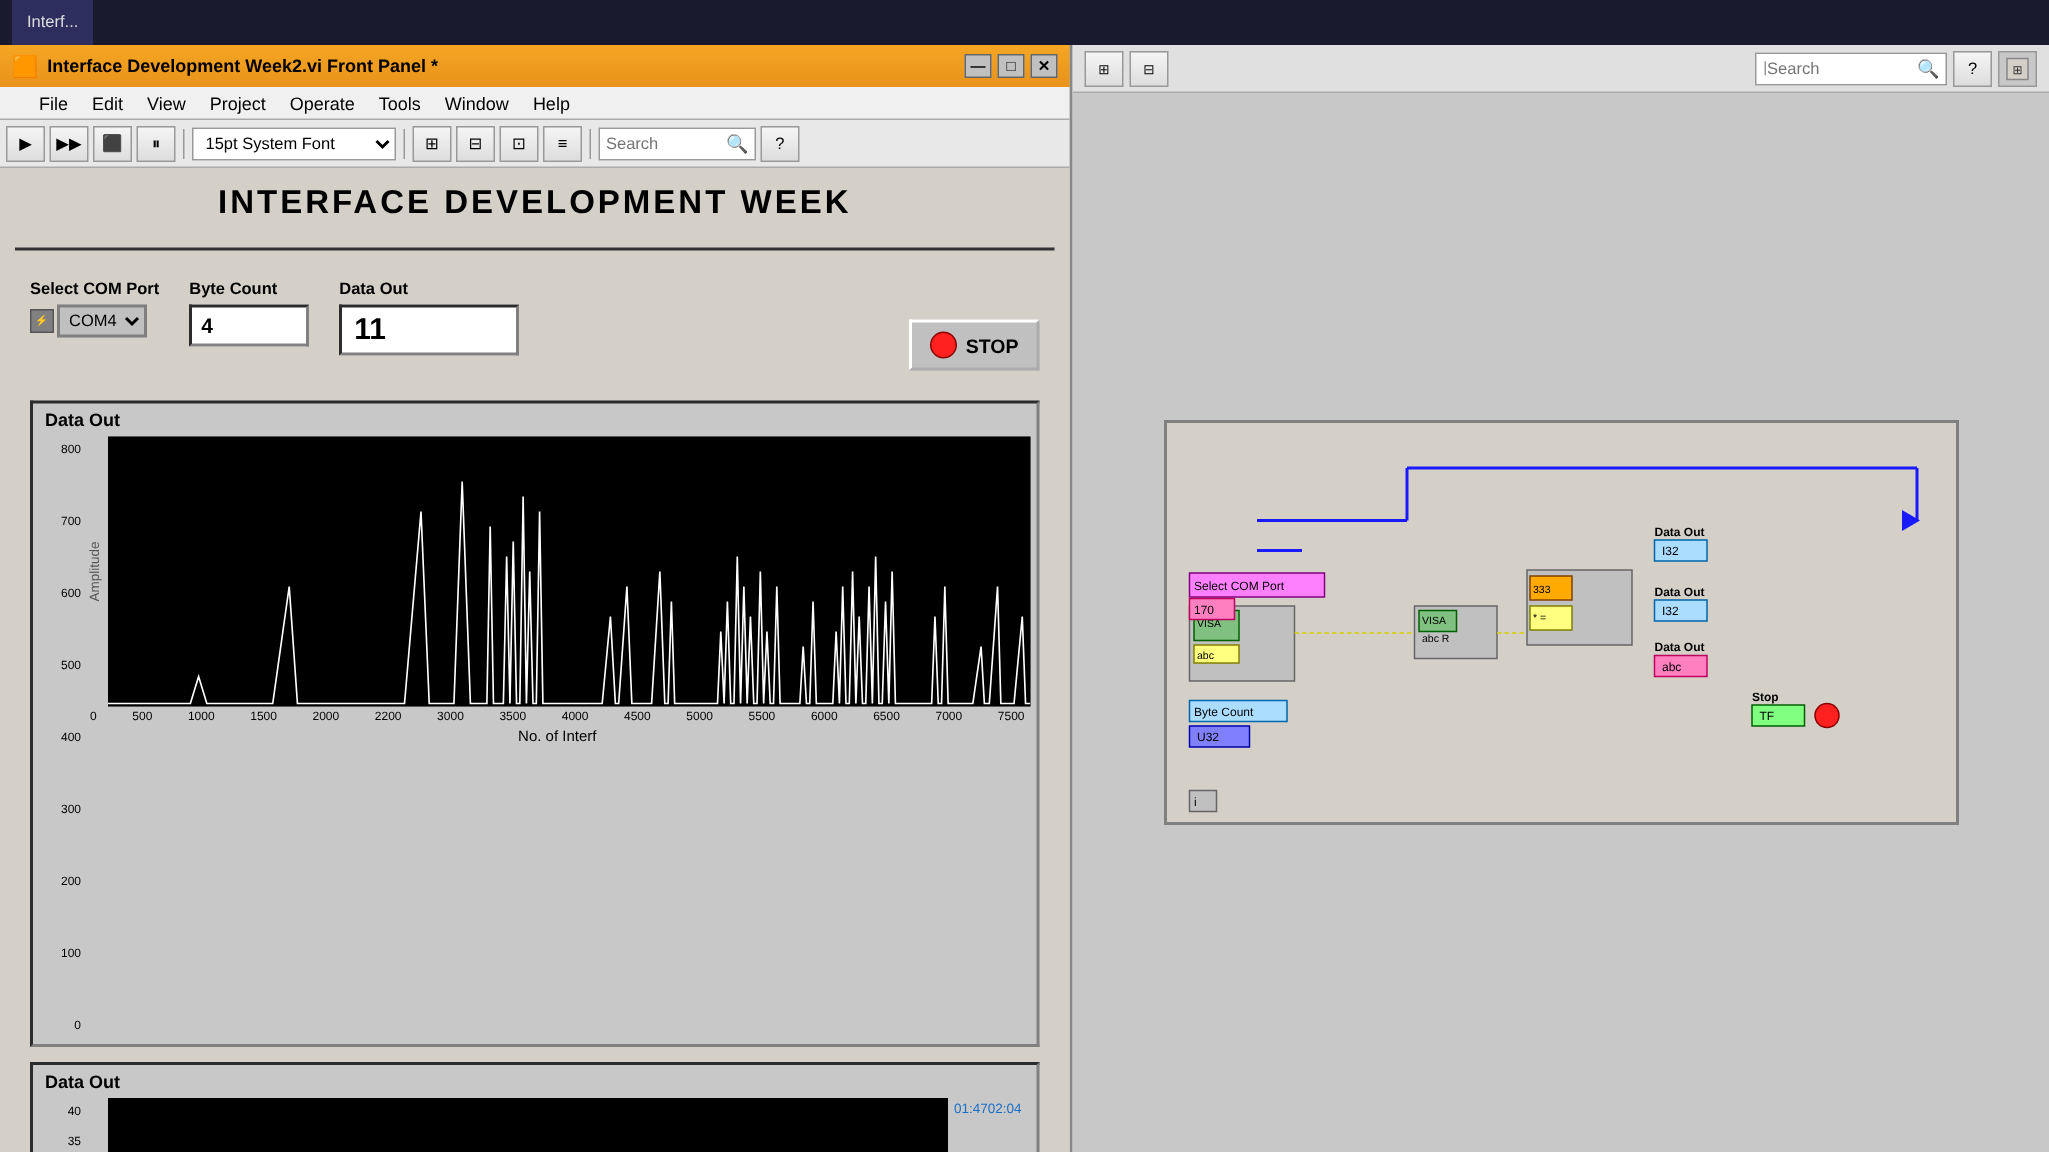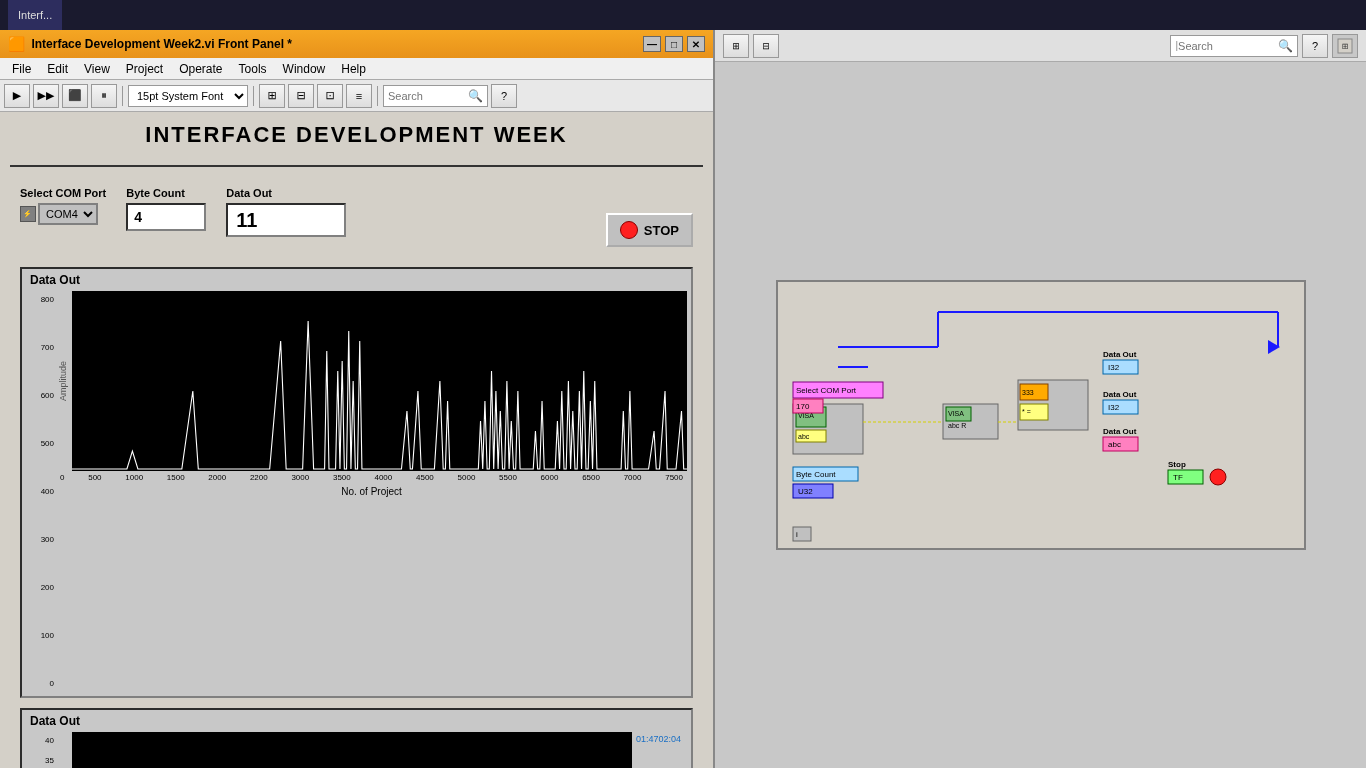--- a/index.html
+++ b/index.html
@@ -15,28 +15,28 @@
     
     .labview-panel { width: 715px; display: flex; flex-direction: column; border-right: 2px solid #888; background: #c0c0c0; }
 
     
     .window-titlebar { background: linear-gradient(to bottom, #f5a623, #e8921a); height: 28px; display: flex; align-items: center; padding: 0 8px; font-size: 12px; font-weight: bold; color: #000; }
     .window-titlebar .title { flex: 1; font-size: 12px; }
     .window-controls { display: flex; gap: 4px; }
     .win-btn { width: 18px; height: 16px; border: 1px solid #666; background: #c0c0c0; font-size: 10px; display: flex; align-items: center; justify-content: center; cursor: pointer; }
 
     
-    .menu-bar { background: #f0f0f0; height: 22px; display: flex; align-items: center; padding: 0 4px; border-bottom: 1px solid #aaa; font-size: 12px; }
+    .menu-bar { background: #f0f0f0; height: 22px; display: flex; align-items: center; padding: 0 18px; border-bottom: 1px solid #aaa; font-size: 12px; }
     .menu-item { padding: 2px 8px; cursor: pointer; }
 
     
     .toolbar { background: #e8e8e8; height: 32px; display: flex; align-items: center; padding: 0 4px; border-bottom: 1px solid #aaa; gap: 3px; }
     .tb-btn { width: 26px; height: 24px; border: 1px solid #999; background: linear-gradient(to bottom, #f5f5f5, #ddd); display: flex; align-items: center; justify-content: center; cursor: pointer; font-size: 11px; }
     .tb-separator { width: 1px; height: 20px; background: #999; margin: 0 2px; }
-    .font-dropdown { height: 22px; border: 1px solid #999; background: white; font-size: 11px; padding: 0 4px; width: 120px; }
+    .font-dropdown { height: 22px; border: 1px solid #999; background: white; font-size: 11px; padding: 0 4px; width: 136px; }
     .search-box { display: flex; align-items: center; border: 1px solid #999; background: white; height: 22px; padding: 0 4px; }
     .search-input { border: none; outline: none; font-size: 11px; width: 80px; }
 
     
     .front-panel { flex: 1; background: #d4d0c8; overflow: auto; padding: 10px; }
     .panel-title { text-align: center; font-size: 22px; font-weight: bold; letter-spacing: 2px; border-bottom: 2px solid #333; padding-bottom: 17px; margin-bottom: 20px; }
 
     
     .controls-row { display: flex; align-items: flex-start; gap: 20px; margin-bottom: 20px; padding: 0 10px; }
     .control-group { display: flex; flex-direction: column; gap: 4px; }
@@ -222,21 +222,21 @@
                 <span>3500</span>
                 <span>4000</span>
                 <span>4500</span>
                 <span>5000</span>
                 <span>5500</span>
                 <span>6000</span>
                 <span>6500</span>
                 <span>7000</span>
                 <span>7500</span>
             </div>
-            <div style="text-align:center; font-size:10px; margin-top:2px;">No. of Project</div>
+            <div style="text-align:center; font-size:10px; margin-top:2px;">No. of Interf</div>
           </div>
         </div>
       </div>
 
       <div class="chart-container">
         <div class="chart-title">Data Out</div>
         <div style="display:flex; align-items:stretch;">
           <div style="display:flex; flex-direction:column; justify-content:space-between; padding: 4px 2px; align-items:flex-end; font-size:8px; color:#000; width:30px;">
             <span>40</span>
             <span>35</span>

